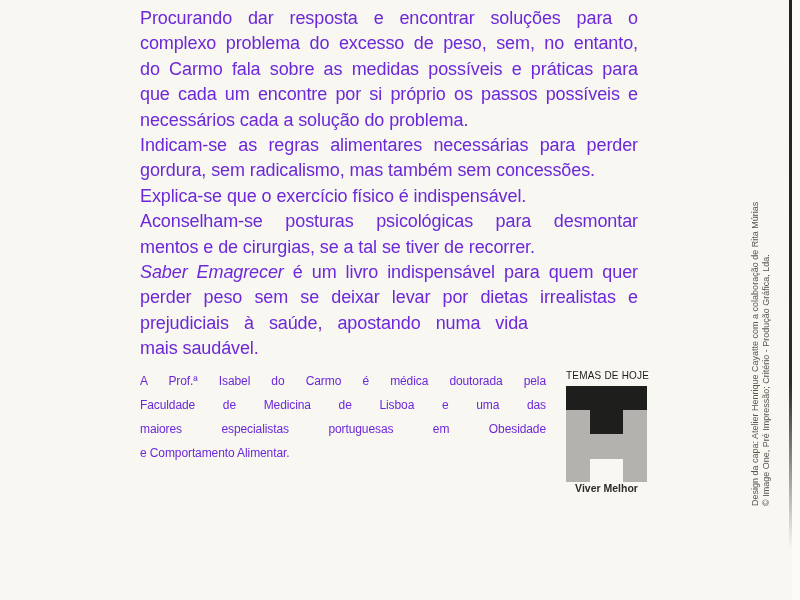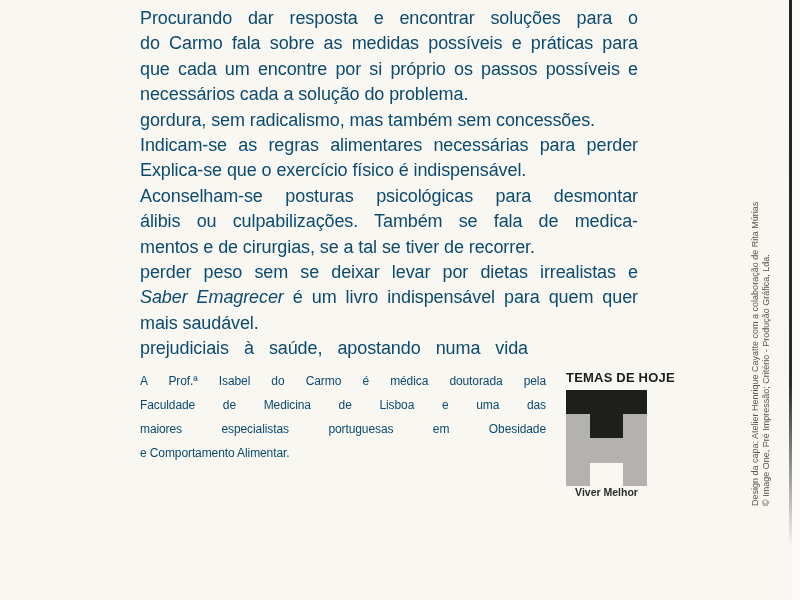--- a/index.html
+++ b/index.html
@@ -10,37 +10,37 @@
     position:relative;
   }
   .page{position:absolute;inset:0;}
 
   
   .text-col{
     position:absolute;left:140px;top:6px;width:498px;
   }
   .tl{
     font-size:18px;line-height:25.4px;letter-spacing:-0.1px;
-    color:#0c4a6e;width:498px;
+    color:#6d28d9;width:498px;
     text-align:justify;text-align-last:left;
     white-space:nowrap;
   }
   .tl.j{text-align-last:justify;white-space:normal;}
   .tl.narrow{width:388px;}
   .tl.small{font-size:12px;line-height:24px;width:406px;}
   .tl.gap{margin-top:7px;}
   .tl em{font-style:italic;}
 
   
   .logo-block{
     position:absolute;left:566px;top:370px;width:81px;
     text-align:center;color:#1d1d1b;
   }
   .imprint{
-    font-size:13px;font-weight:bold;letter-spacing:0.2px;
+    font-size:10px;font-weight:normal;letter-spacing:0.2px;
     white-space:nowrap;color:#1d1d1b;
     transform:scaleY(1.05);
   }
   .logo-graphic{margin-top:5px;width:81px;height:96px;}
   .logo-bar{width:81px;height:24px;background:#1e1e1c;}
   .logo-lower{display:flex;width:81px;height:72px;}
   .leg{width:24px;height:72px;background:#b4b2ae;}
   .mid{width:33px;height:72px;display:flex;flex-direction:column;}
   .stem{height:24px;background:#1e1e1c;}
   .cross{height:25px;background:#b4b2ae;}
@@ -68,33 +68,33 @@
     background:#fcfbf8;
   }
 </style>
 </head>
 <body>
 
 <div class="page">
 
   <div class="text-col">
       <div class="tl j">Procurando dar resposta e encontrar soluções para o</div>
+      <div class="tl j">complexo problema do excesso de peso, sem, no entanto,</div>
       <div class="tl j">do Carmo fala sobre as medidas possíveis e práticas para</div>
       <div class="tl j">que cada um encontre por si próprio os passos possíveis e</div>
       <div class="tl">necessários cada a solução do problema.</div>
+      <div class="tl j">Indicam-se as regras alimentares necessárias para perder</div>
       <div class="tl">gordura, sem radicalismo, mas também sem concessões.</div>
-      <div class="tl j">Indicam-se as regras alimentares necessárias para perder</div>
       <div class="tl">Explica-se que o exercício físico é indispensável.</div>
       <div class="tl j">Aconselham-se posturas psicológicas para desmontar</div>
-      <div class="tl j">álibis ou culpabilizações. Também se fala de medica-</div>
       <div class="tl">mentos e de cirurgias, se a tal se tiver de recorrer.</div>
+      <div class="tl j"><em>Saber Emagrecer</em> é um livro indispensável para quem quer</div>
       <div class="tl j">perder peso sem se deixar levar por dietas irrealistas e</div>
-      <div class="tl j"><em>Saber Emagrecer</em> é um livro indispensável para quem quer</div>
+      <div class="tl j narrow">prejudiciais à saúde, apostando numa vida</div>
       <div class="tl narrow">mais saudável.</div>
-      <div class="tl j narrow">prejudiciais à saúde, apostando numa vida</div>
       <div class="tl j small gap">A Prof.ª Isabel do Carmo é médica doutorada pela</div>
       <div class="tl j small">Faculdade de Medicina de Lisboa e uma das</div>
       <div class="tl j small">maiores especialistas portuguesas em Obesidade</div>
       <div class="tl small">e Comportamento Alimentar.</div>
     </div>
 
   <div class="logo-block">
     <div class="imprint">TEMAS DE HOJE</div>
     <div class="logo-graphic">
       <div class="logo-bar"></div>

